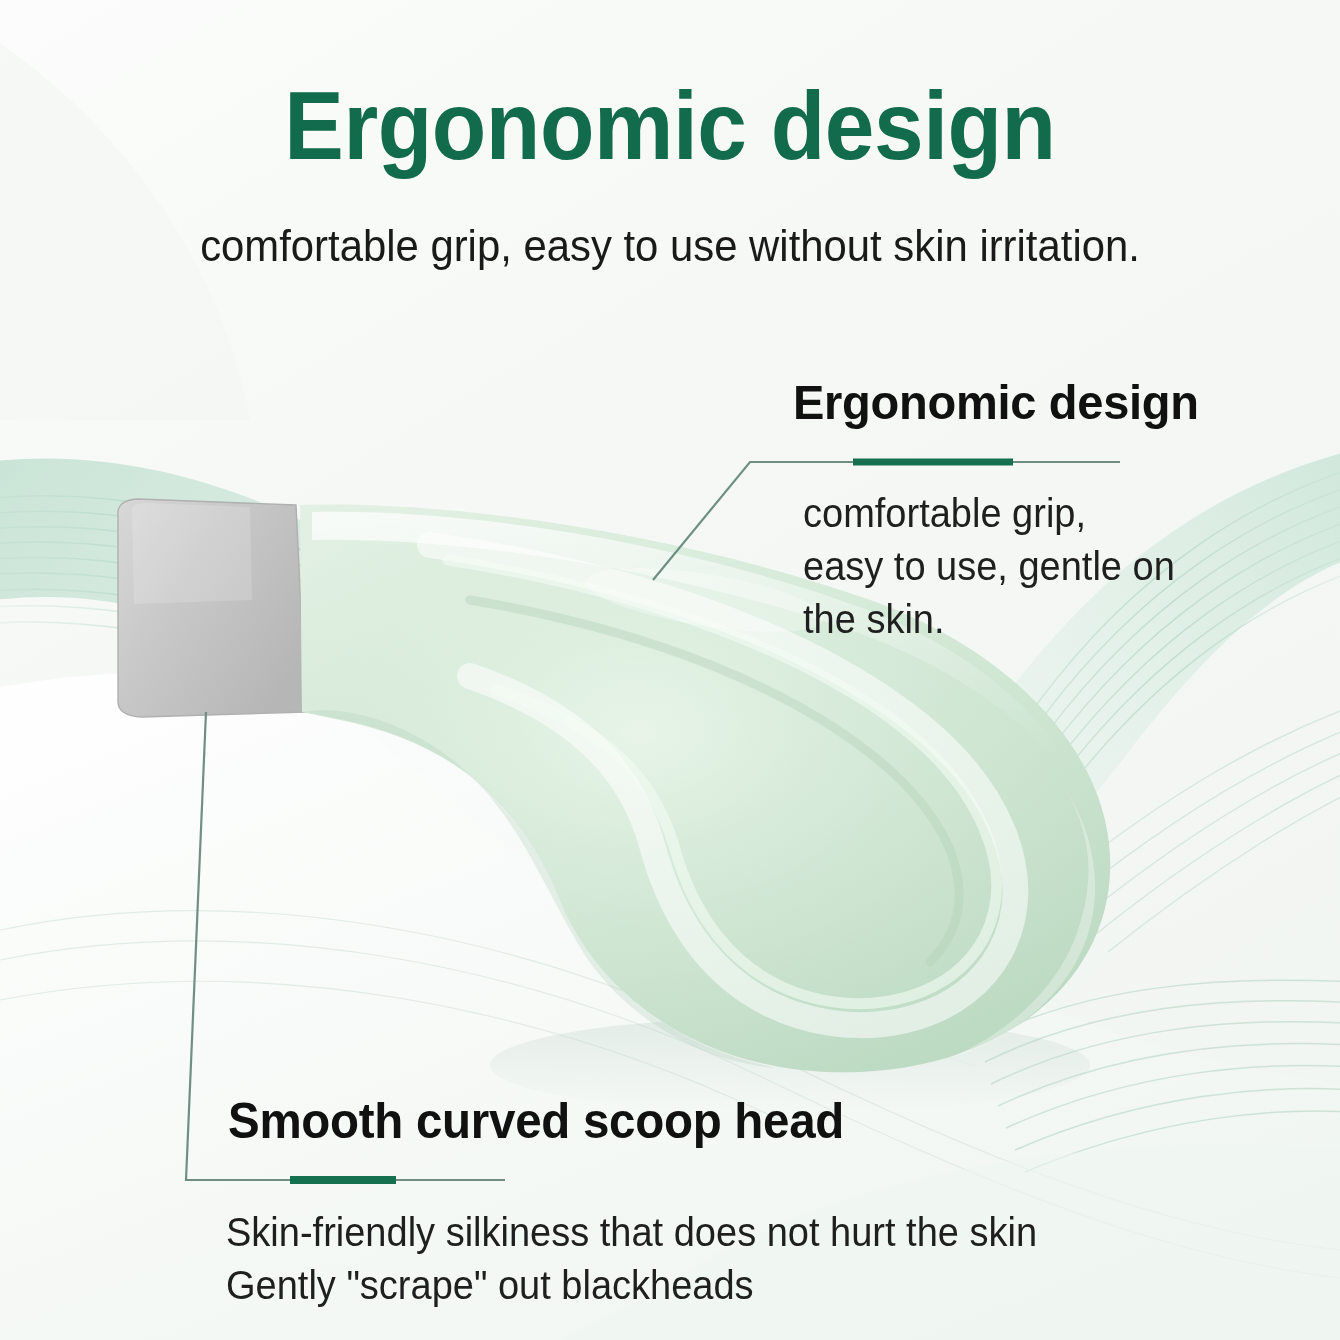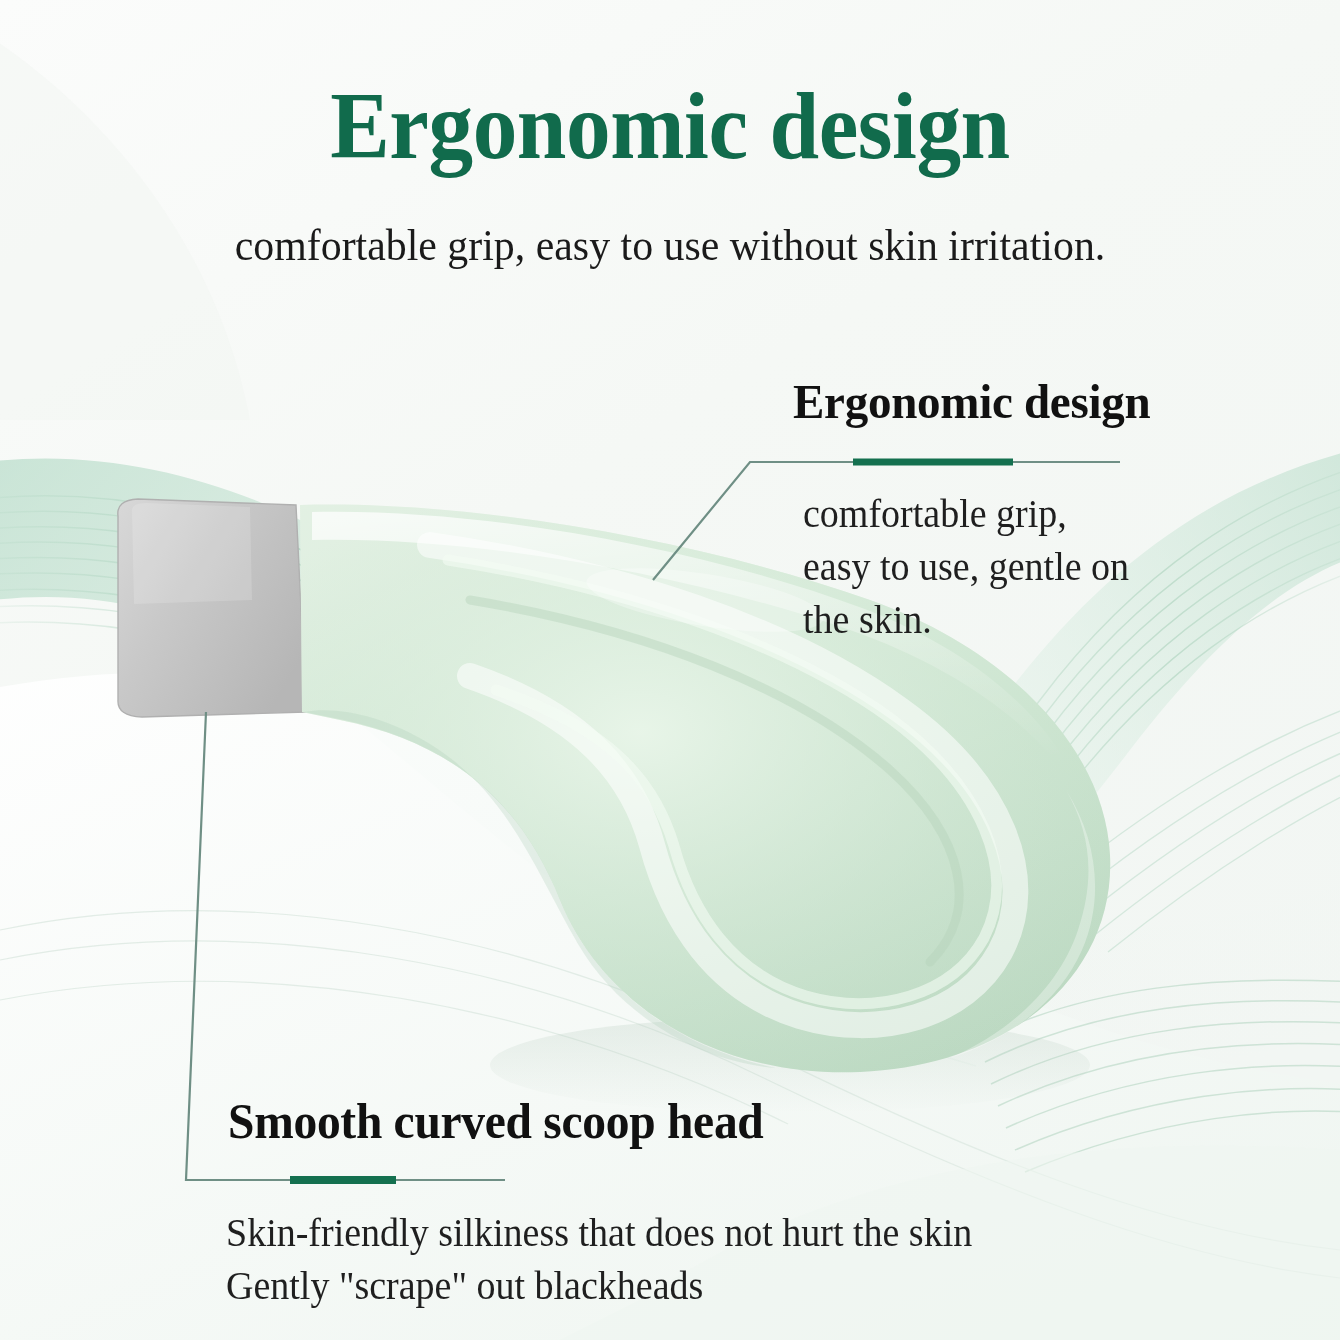--- a/index.html
+++ b/index.html
@@ -6,21 +6,21 @@
     margin: 0;
     padding: 0;
     background: #ffffff;
   }
   #stage {
     position: relative;
     width: 1340px;
     height: 1340px;
     overflow: hidden;
     background: #e5e5e5;
-    font-family: Liberation Serif, serif;
+    font-family: Liberation Sans, sans-serif;
   }
 
   
   #bg-art {
     position: absolute;
     inset: 0;
     width: 1340px;
     height: 1340px;
     display: block;
   }

